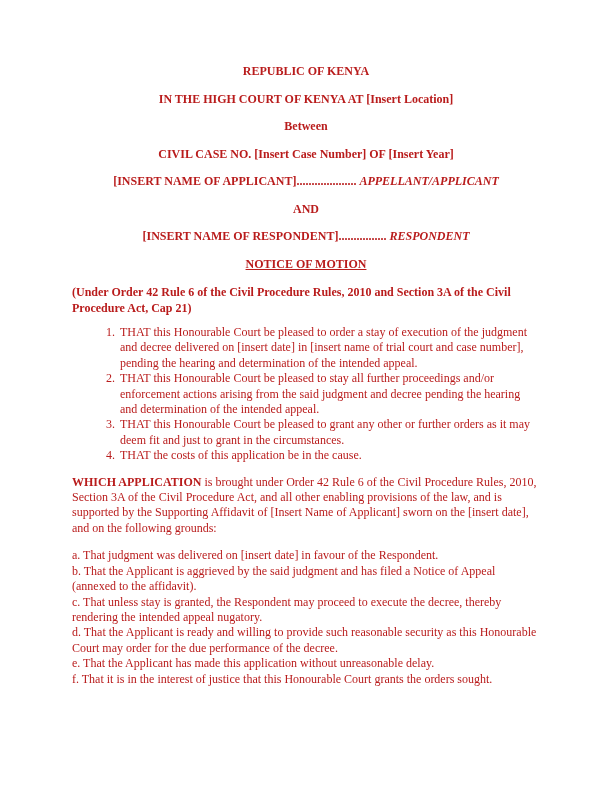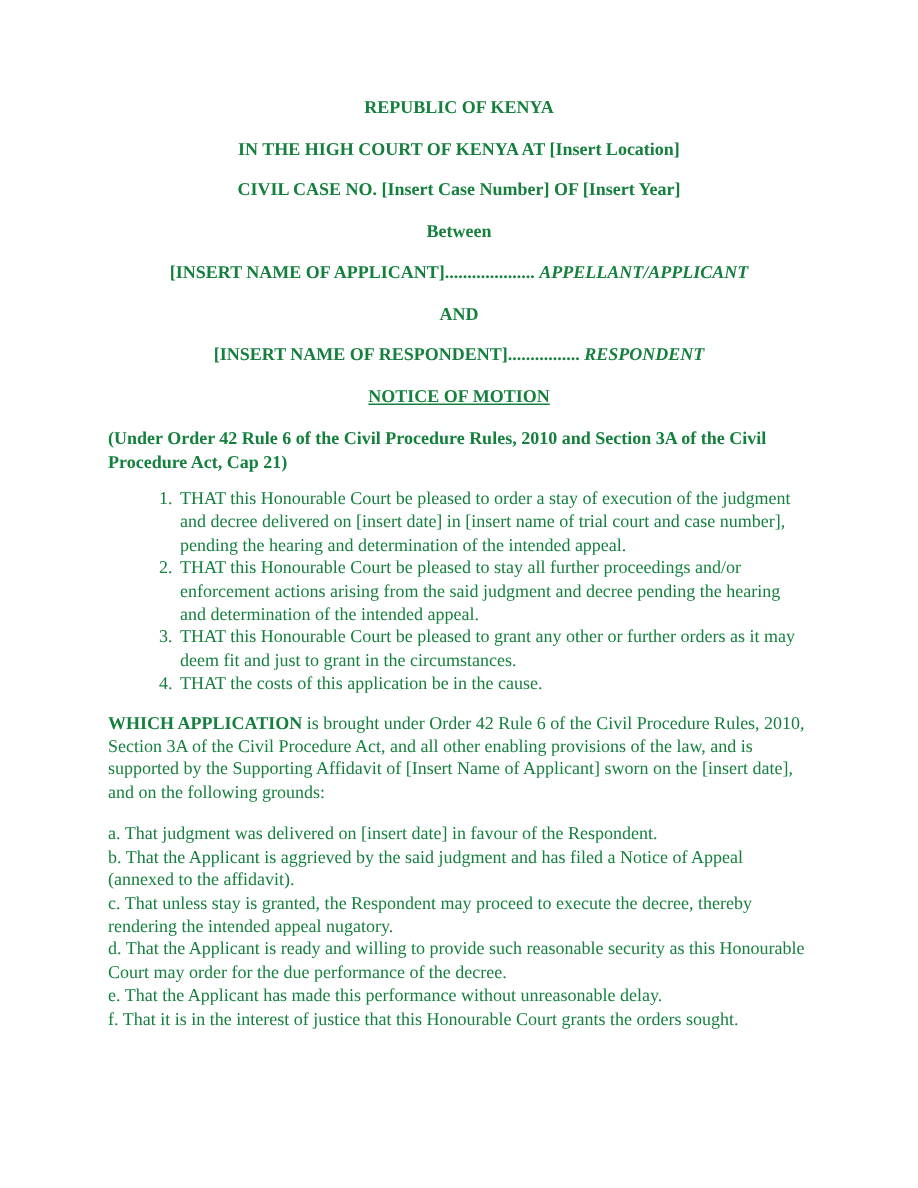--- a/index.html
+++ b/index.html
@@ -1,21 +1,21 @@
 <!DOCTYPE html>
 <html><head>
 <meta charset="utf-8">
 <style>
   * { margin: 0; padding: 0; box-sizing: border-box; }
   html, body { background: #ffffff; }
   .page {
     width: 612px;
     height: 792px;
     background: #ffffff;
-    color: #15803d;
+    color: #b91c1c;
     font-family: "Liberation Serif", "DejaVu Serif", serif;
     font-size: 12px;
     padding: 64px 72px 40px 72px;
     overflow: hidden;
     position: relative;
   }
   
   .center-heading {
     text-align: center;
     font-weight: bold;
@@ -56,23 +56,23 @@
 </style>
 </head>
 <body>
 
 <div class="page">
 
   <p class="center-heading">REPUBLIC OF KENYA</p>
 
   <p class="center-heading">IN THE HIGH COURT OF KENYA AT [Insert Location]</p>
 
+  <p class="center-heading">Between</p>
+
   <p class="center-heading">CIVIL CASE NO. [Insert Case Number] OF [Insert Year]</p>
-
-  <p class="center-heading">Between</p>
 
   <p class="center-heading party-line">
     <span>[INSERT NAME OF APPLICANT]</span><span>....................</span>
     <span class="party-role">APPELLANT/APPLICANT</span>
   </p>
 
   <p class="center-heading">AND</p>
 
   <p class="center-heading party-line">
     <span>[INSERT NAME OF RESPONDENT]</span><span>................</span>
@@ -95,17 +95,17 @@
 
   <p class="which-application">
     <span class="lead-bold">WHICH APPLICATION</span><span> is brought under Order 42 Rule 6 of the Civil Procedure Rules, 2010, Section 3A of the Civil Procedure Act, and all other enabling provisions of the law, and is supported by the Supporting Affidavit of [Insert Name of Applicant] sworn on the [insert date], and on the following grounds:</span>
   </p>
 
   <div class="grounds">
     <p>a. That judgment was delivered on [insert date] in favour of the Respondent.</p>
     <p>b. That the Applicant is aggrieved by the said judgment and has filed a Notice of Appeal (annexed to the affidavit).</p>
     <p>c. That unless stay is granted, the Respondent may proceed to execute the decree, thereby rendering the intended appeal nugatory.</p>
     <p>d. That the Applicant is ready and willing to provide such reasonable security as this Honourable Court may order for the due performance of the decree.</p>
-    <p>e. That the Applicant has made this performance without unreasonable delay.</p>
+    <p>e. That the Applicant has made this application without unreasonable delay.</p>
     <p>f. That it is in the interest of justice that this Honourable Court grants the orders sought.</p>
   </div>
 
 </div>
 
 </body></html>

